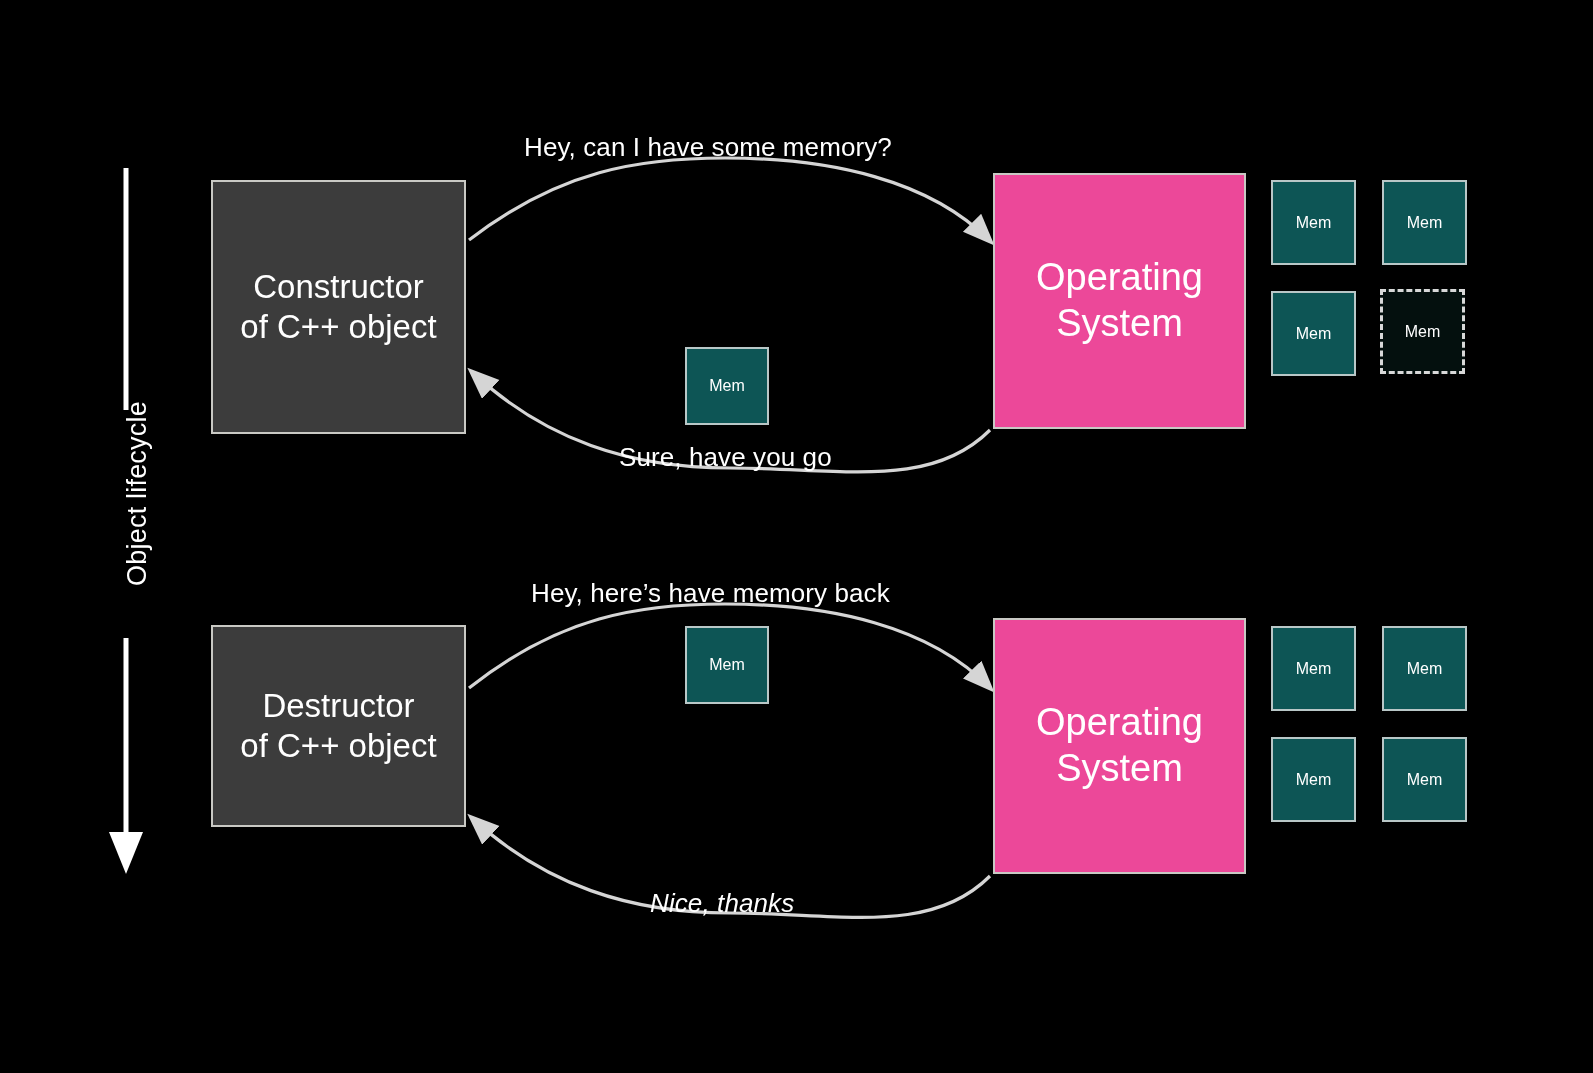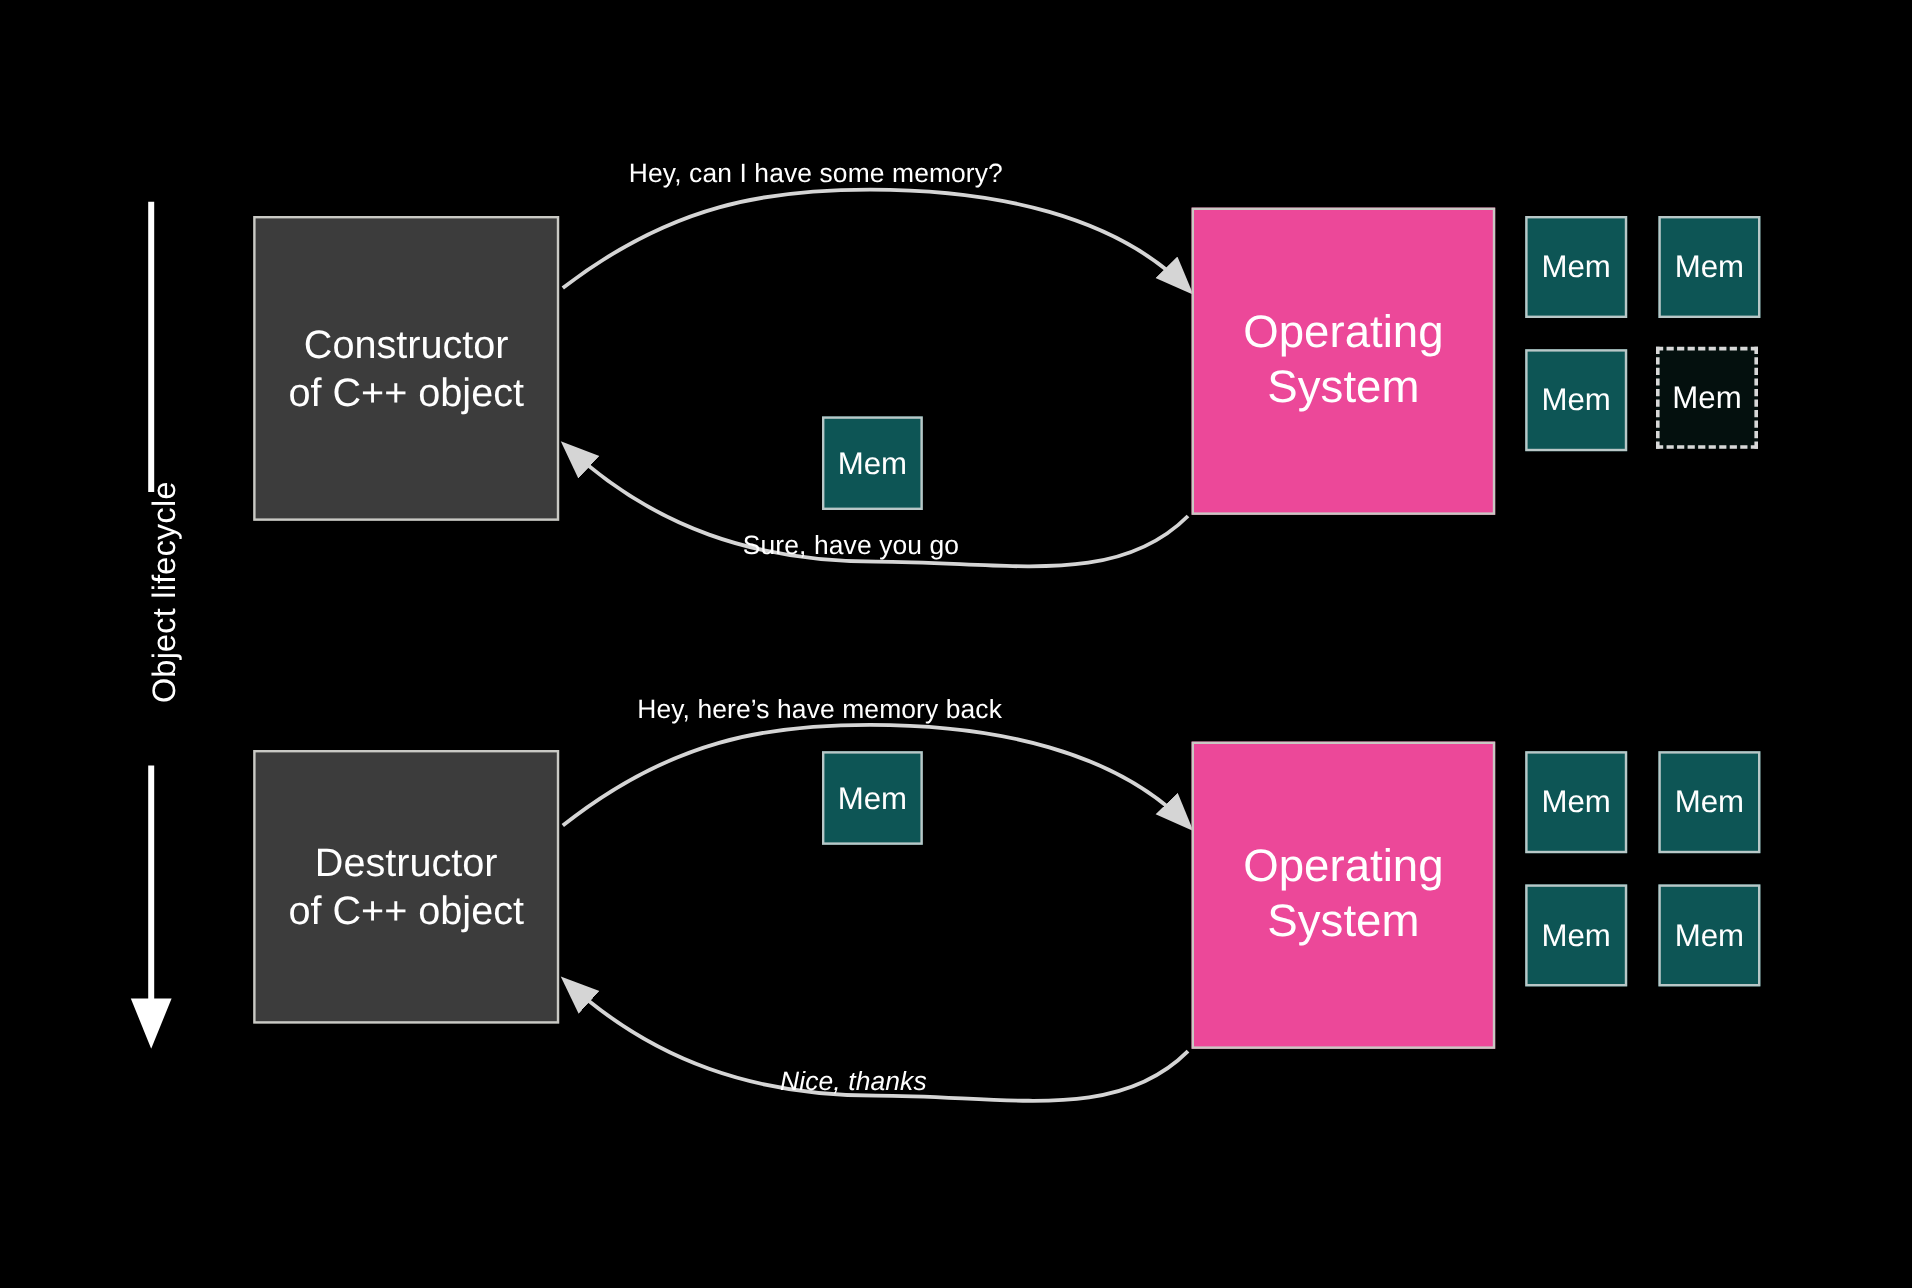--- a/index.html
+++ b/index.html
@@ -58,36 +58,36 @@
     background: #3c3c3c;
     font-size: 33px;
   }
   .olive-box {
     background: #ec4899;
     font-size: 38px;
   }
 
   #constructor-box { left: 211px; top: 180px; width: 255px; height: 254px; justify-content: center; }
   #os-box-top      { left: 993px; top: 173px; width: 253px; height: 256px; }
-  #destructor-box  { left: 211px; top: 625px; width: 255px; height: 228px; }
+  #destructor-box  { left: 211px; top: 625px; width: 255px; height: 202px; }
   #os-box-bottom   { left: 993px; top: 618px; width: 253px; height: 256px; }
 
   
   .mem-block {
     position: absolute;
     box-sizing: border-box;
     width: 85px;
     height: 85px;
     background: #0d5555;
     border: 2px solid #b9c7c7;
     display: flex;
     align-items: center;
     justify-content: center;
     color: #ffffff;
-    font-size: 26px;
+    font-size: 16px;
   }
   .mem-block.empty {
     background: #04100e;
     border: 3px dashed #d8d8d8;
   }
   .mem-free {
     width: 83px;
     height: 78px;
   }
 
@@ -104,21 +104,21 @@
   #mem-bot-4 { left: 1382px; top: 737px; }
 
   
   #mem-transit-top    { left: 685px; top: 347px; width: 84px; height: 78px; }
   #mem-transit-bottom { left: 685px; top: 626px; width: 84px; height: 78px; }
 
   
   .arrow-label {
     position: absolute;
     color: #ffffff;
-    font-size: 22px;
+    font-size: 26px;
     white-space: nowrap;
     letter-spacing: 0.1px;
     text-align: right;
   }
   #label-request  { left: 524px; top: 132px; }
   #label-grant    { left: 619px; top: 442px; }
   #label-return   { left: 531px; top: 578px; }
   #label-thanks   { left: 650px; top: 888px; font-style: italic; }
 
   #arrow-layer {

